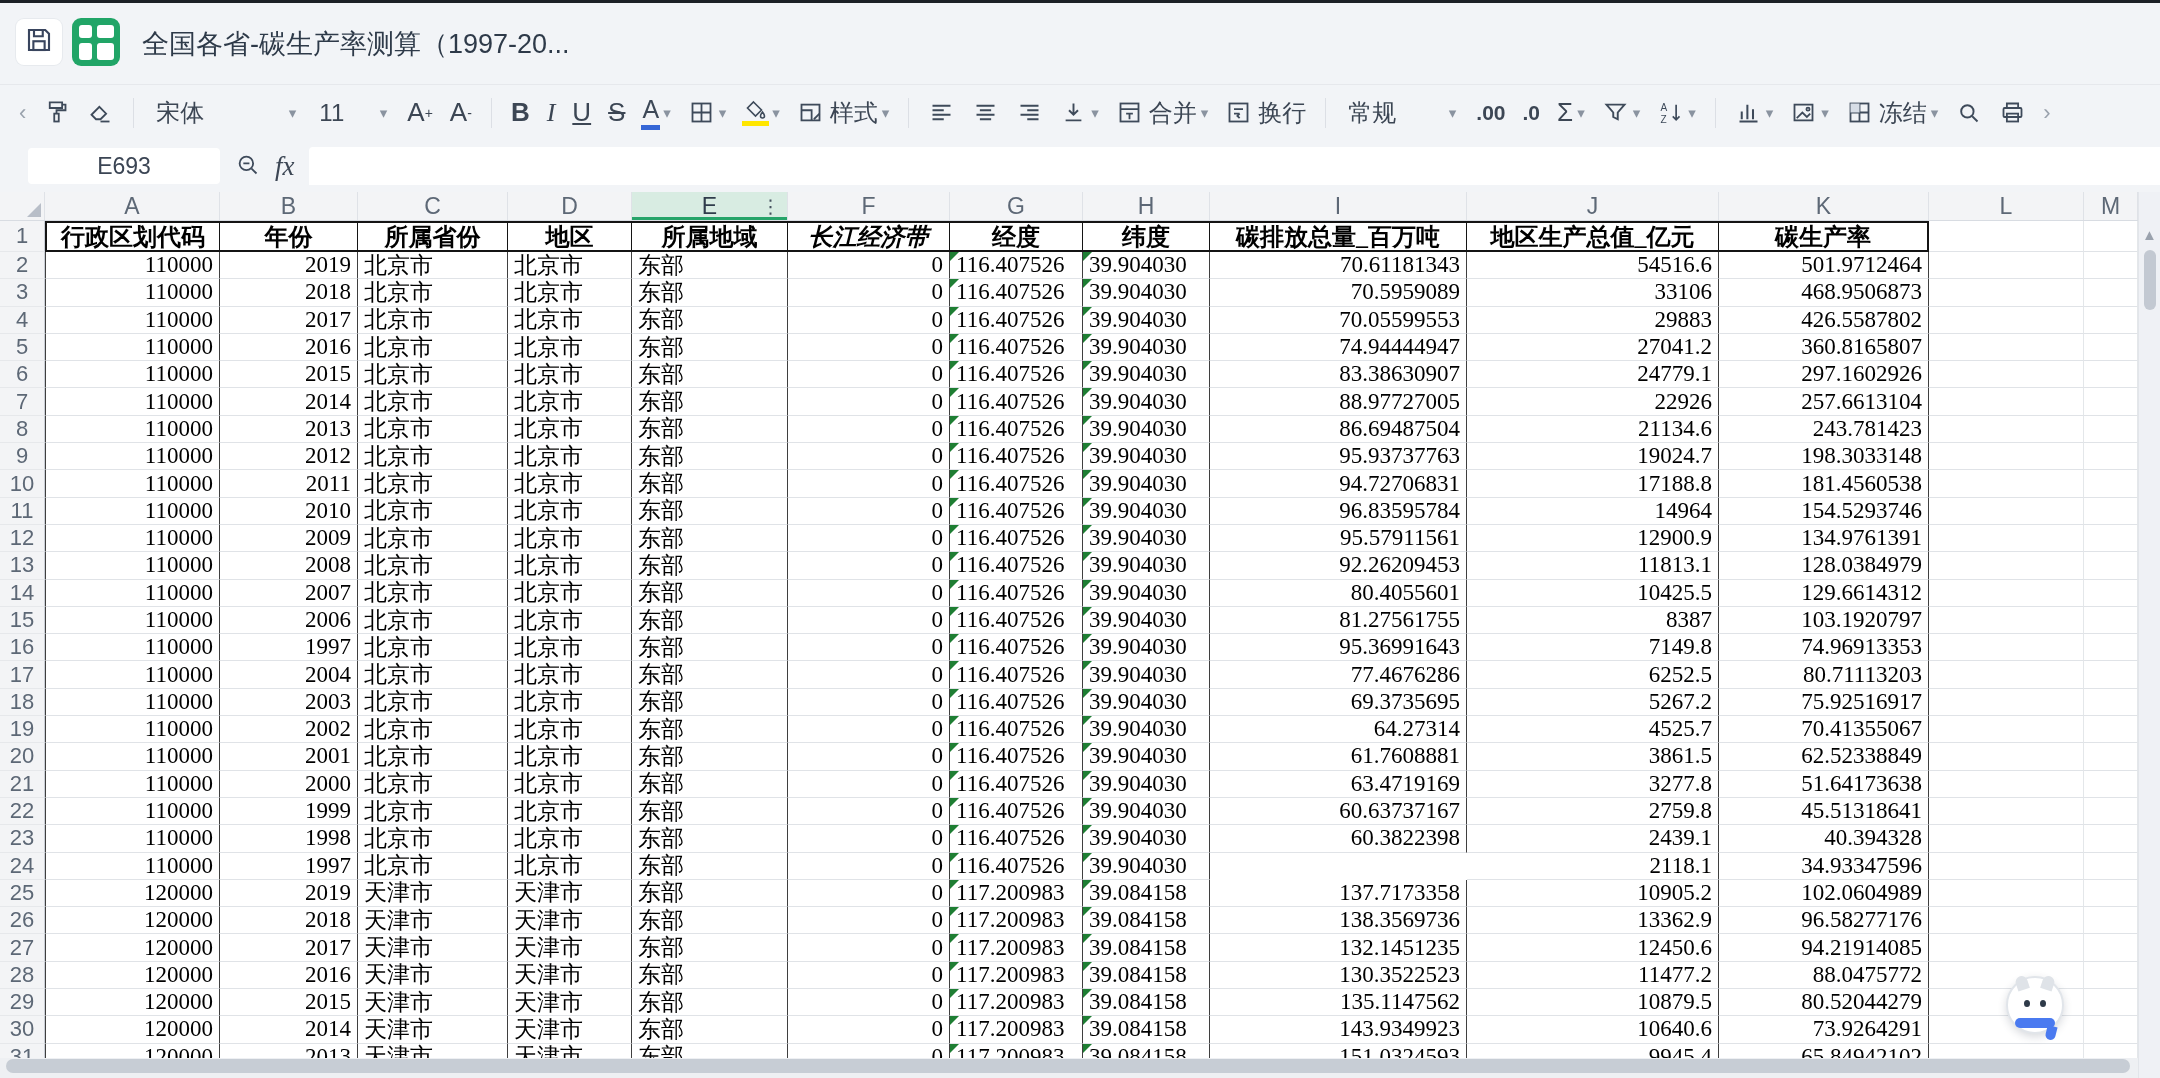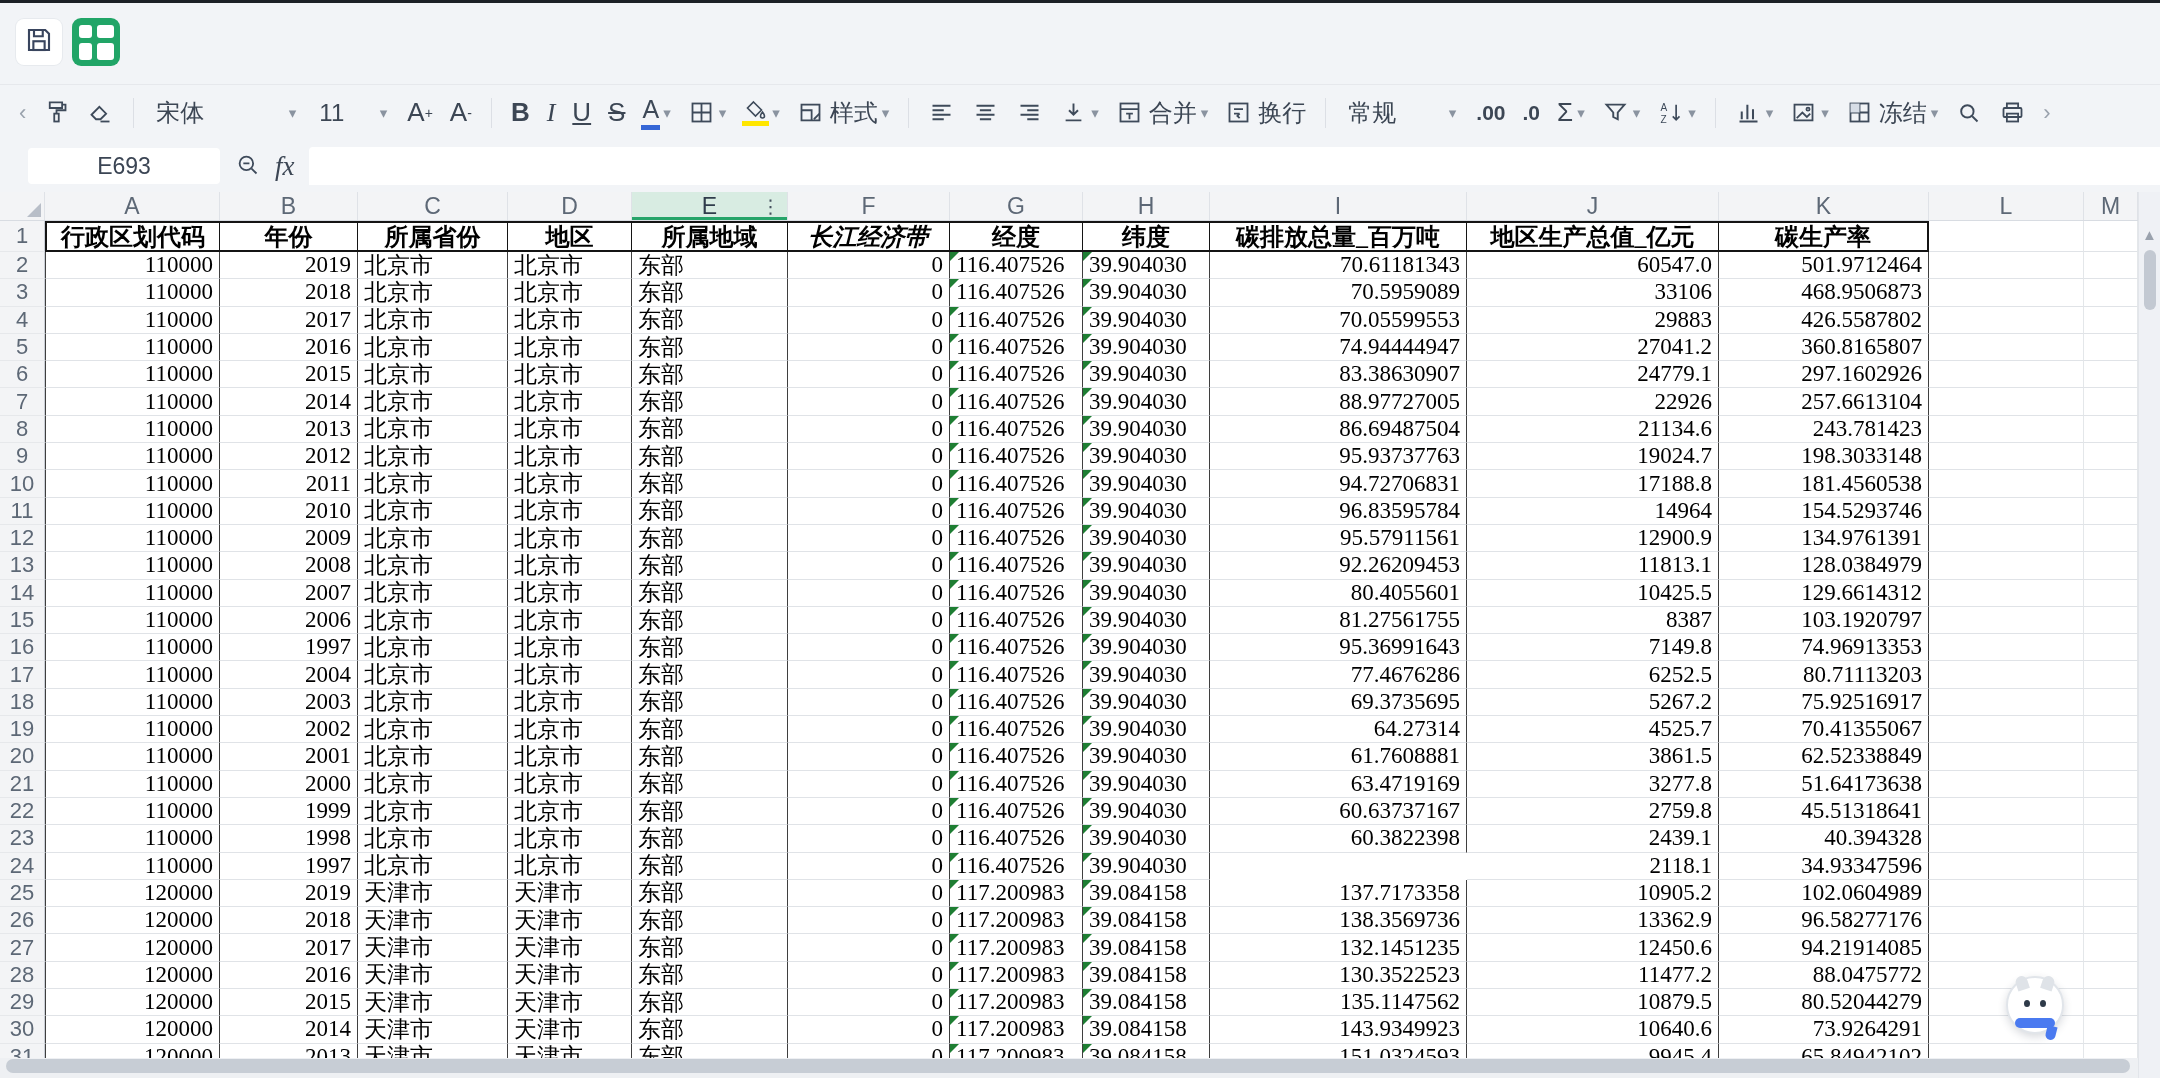--- a/index.html
+++ b/index.html
@@ -95,20 +95,21 @@
           <rect x="7.5" y="13" width="9" height="7"></rect>
       </svg>
     </span>
   </div>
   <div class="appicon">
       <i></i>
       <i></i>
       <i></i>
       <i></i>
     </div>
+  <div class="doctitle">全国各省-碳生产率测算（1997-20...</div>
 </div>
 
 <div class="toolbar">
   <div class="tb">
       <span class="chev">‹</span>
     </div>
   <div class="tb">
     <span>
         <svg width="27" height="27" viewBox="0 0 24 24" fill="none" stroke="#3e4a5a" stroke-width="1.6">
           <path d="M6 3h11v5H6z"></path>
@@ -360,21 +361,21 @@
         <div class="rownum">2</div>
         <div class="cell tc ar first" style="width: 175px;">110000</div>
         <div class="cell tc ar" style="width: 138px;">2019</div>
         <div class="cell tc al" style="width: 150px;">北京市</div>
         <div class="cell tc al" style="width: 124px;">北京市</div>
         <div class="cell tc al" style="width: 156px;">东部</div>
         <div class="cell tc ar" style="width: 162px;">0</div>
         <div class="cell tc al tri" style="width: 133px;">116.407526</div>
         <div class="cell tc al tri" style="width: 127px;">39.904030</div>
         <div class="cell tc ar" style="width: 257px;">70.61181343</div>
-        <div class="cell tc ar" style="width: 252px;">60547.0</div>
+        <div class="cell tc ar" style="width: 252px;">54516.6</div>
         <div class="cell tc ar last" style="width: 210px;">501.9712464</div>
         <div class="cell empty" style="width: 155px;"></div>
         <div class="cell empty" style="width: 54px;"></div>
       </div>
       <div class="grow drow">
         <div class="rownum">3</div>
         <div class="cell tc ar first" style="width: 175px;">110000</div>
         <div class="cell tc ar" style="width: 138px;">2018</div>
         <div class="cell tc al" style="width: 150px;">北京市</div>
         <div class="cell tc al" style="width: 124px;">北京市</div>

